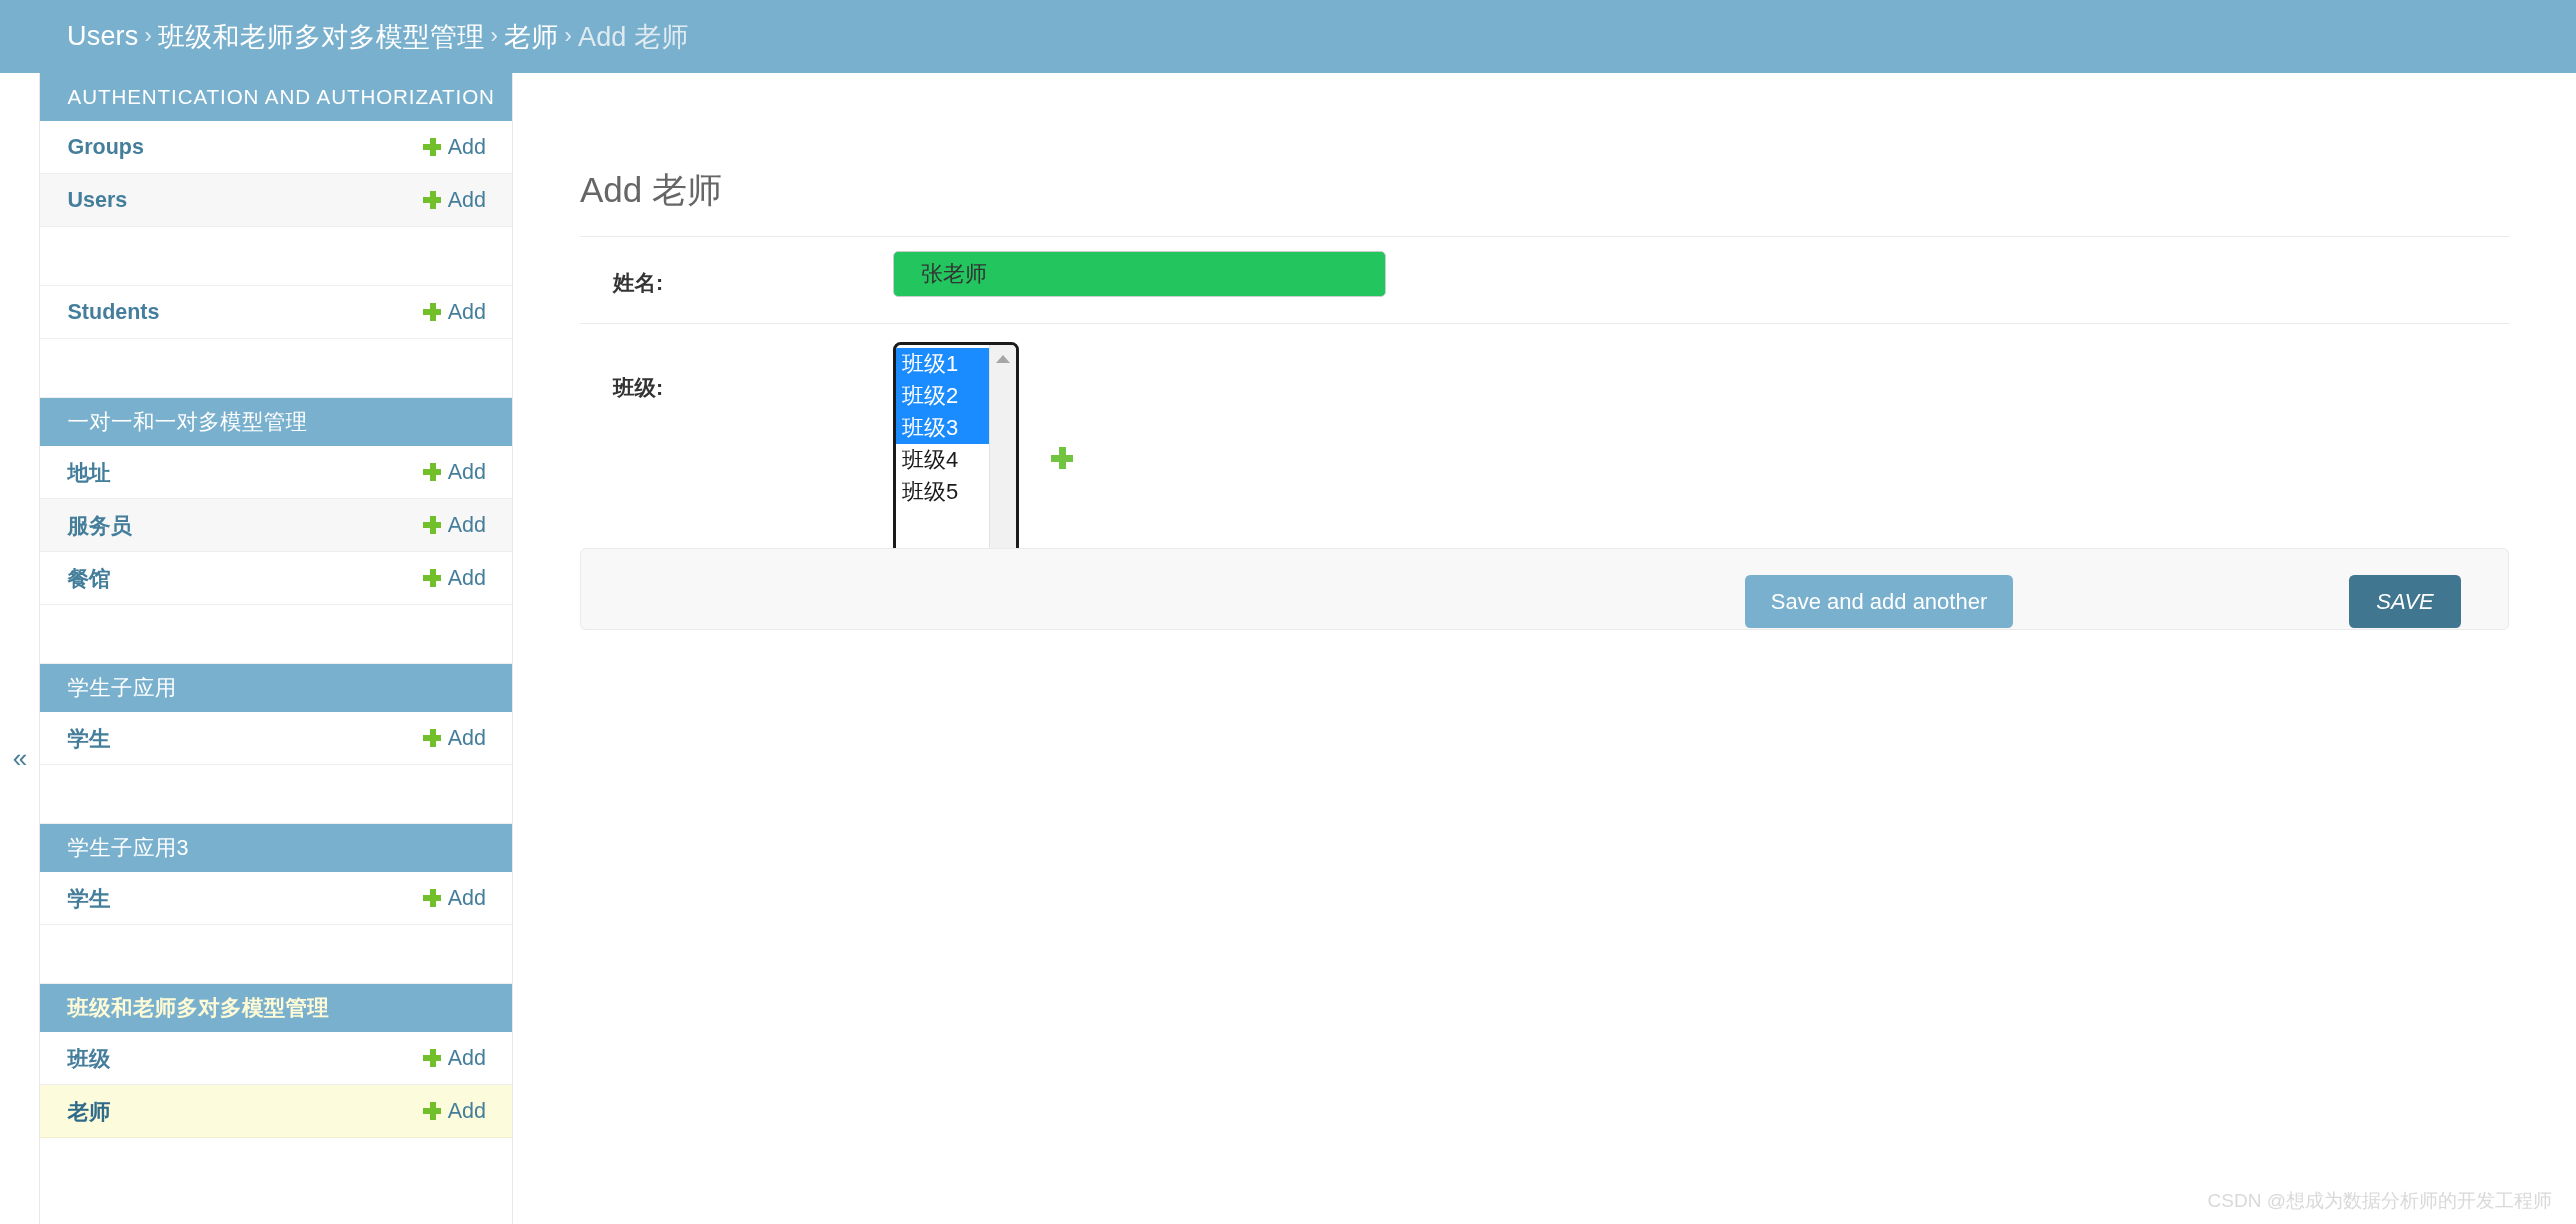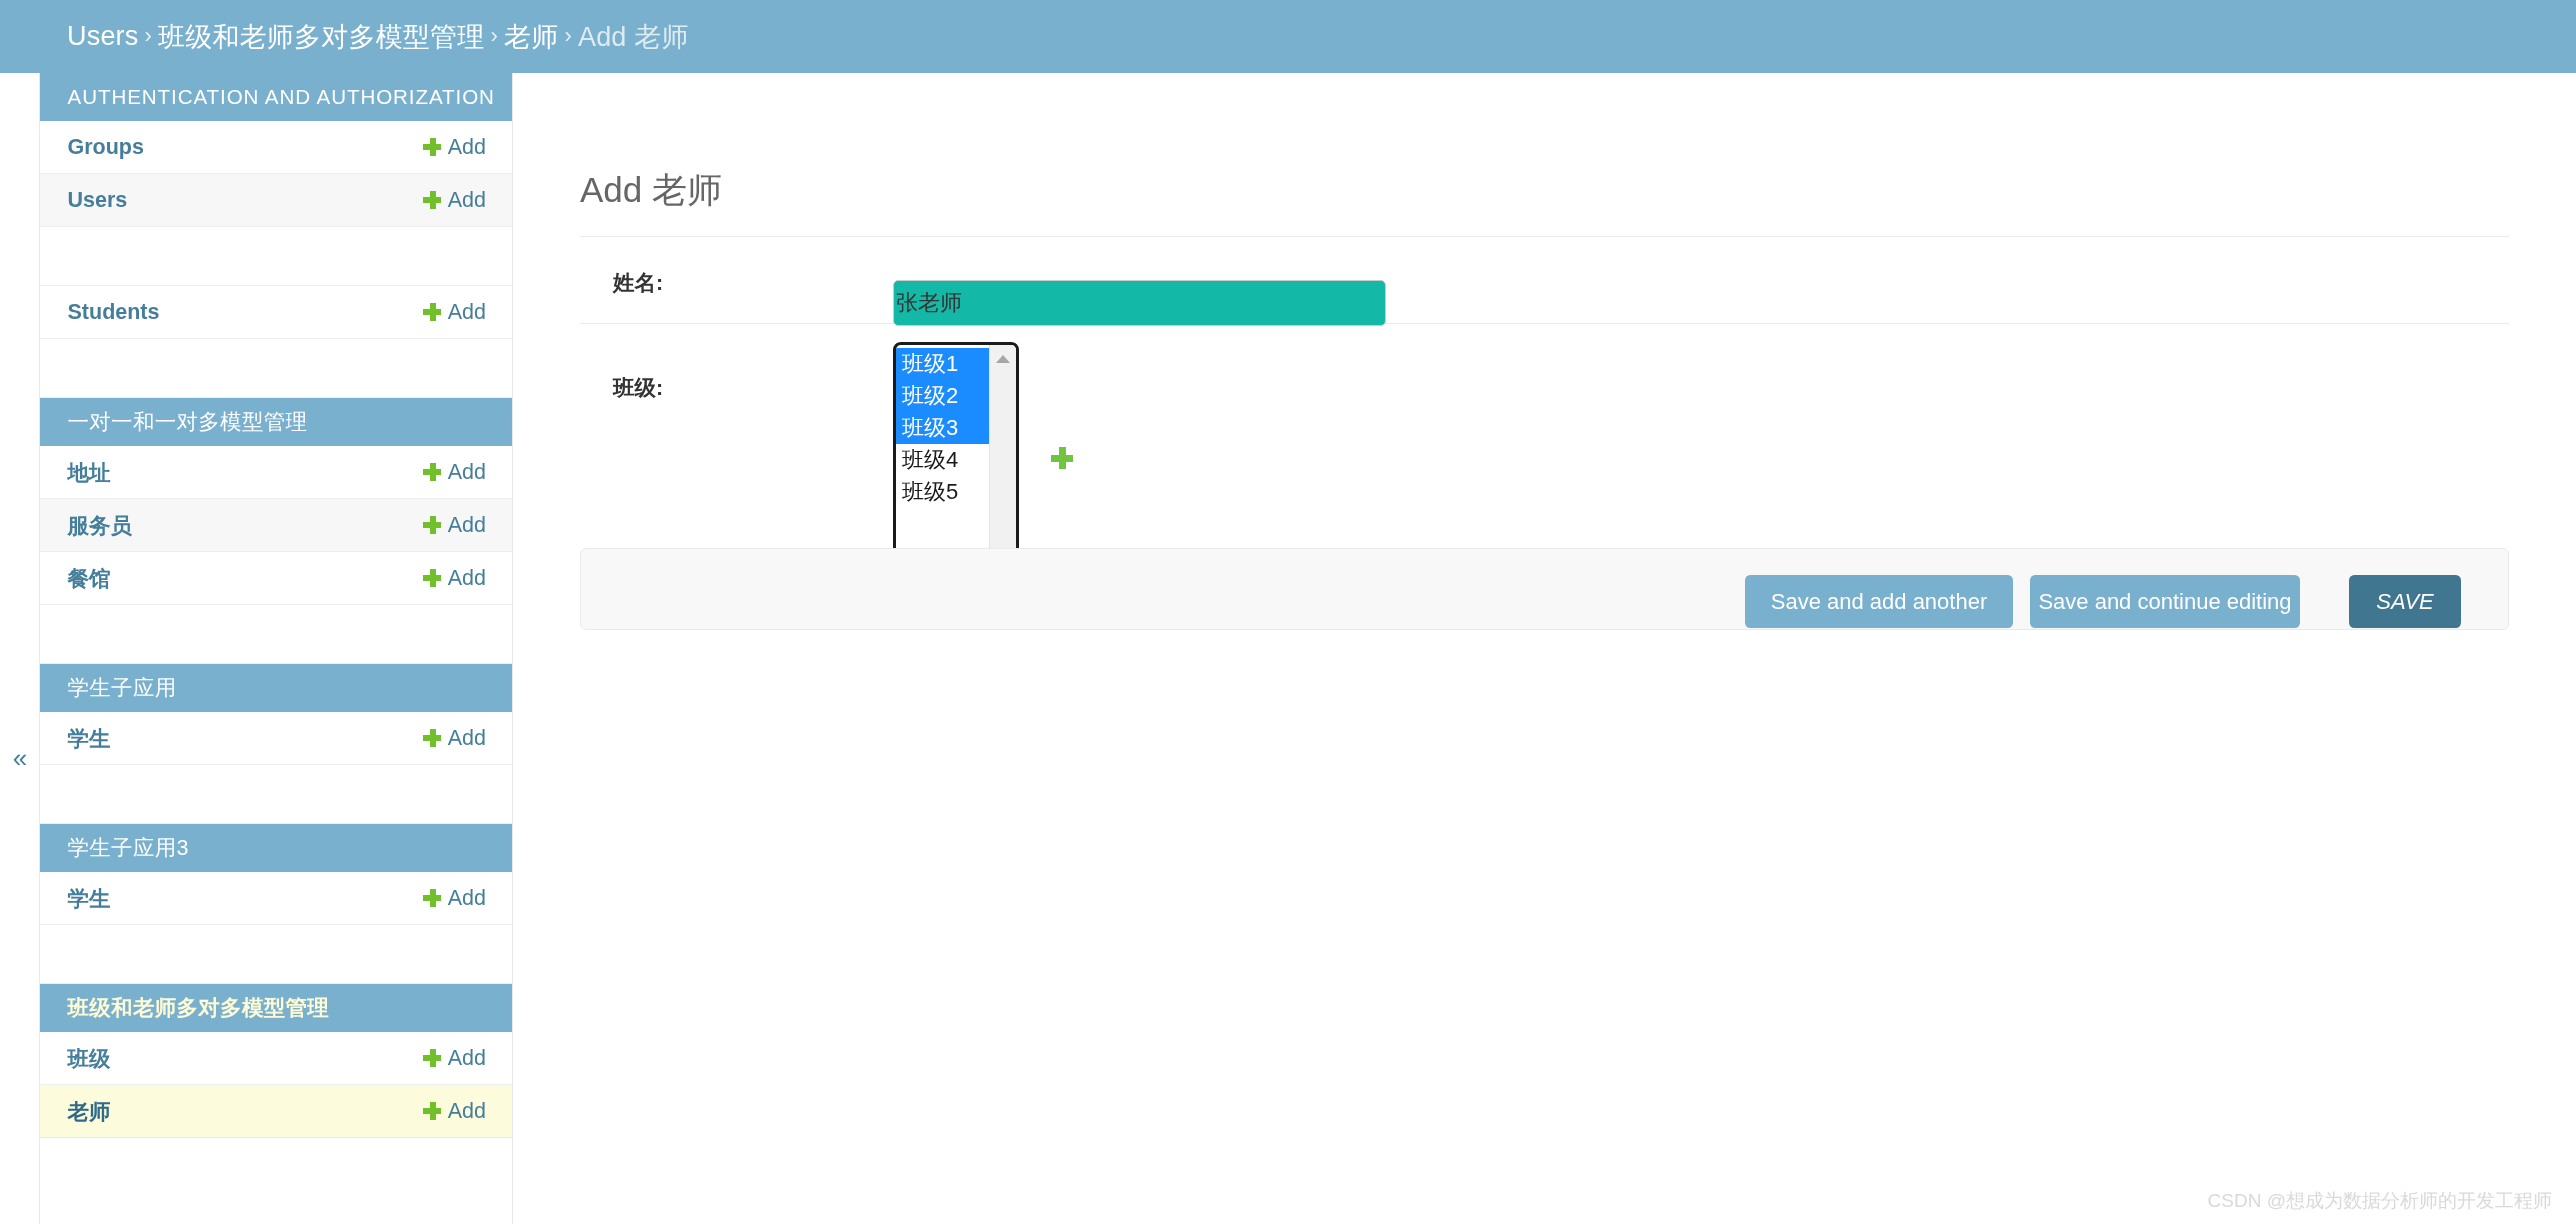--- a/index.html
+++ b/index.html
@@ -180,28 +180,27 @@
   .row-class .field-label { top: 27px; margin-top: 22px; }
 
   .text-input {
     position: absolute;
     left: 313px;
     top: 13.7px;
     width: 493px;
     height: 46px;
     border: 0.9px solid #cccccc;
     border-radius: 5.2px;
-    background: #14b8a6;
+    background: #22c55e;
     font-size: 22px;
     color: #333333;
-    padding: 0 2px;
+    padding: 0 27px;
     box-sizing: border-box;
     font-family: "Liberation Sans", "DejaVu Sans", sans-serif;
     outline: none;
-    margin-top: 29px;
   }
 
   
   #class-select-wrap {
     position: absolute;
     left: 313px;
     top: 18px;
     width: 126px;
     height: 242px;
     border: 3.4px solid #1b1b1b;
@@ -483,20 +482,19 @@
 
       <div id="class-add-icon"></div>
 
       <div id="select-help">Hold down “Control”, or “Command” on a Mac, to select more than one.</div>
     </div>
 
   </div>
 
   <div id="submit-row">
     <button class="btn" id="btn-save-add-another">Save and add another</button>
-    <button class="btn" id="btn-save-continue">Save and continue editing</button>
     <button class="btn" id="btn-save">SAVE</button>
   </div>
 
 </div>
 
 <div id="watermark">CSDN @想成为数据分析师的开发工程师</div>
 
 
 </body></html>

